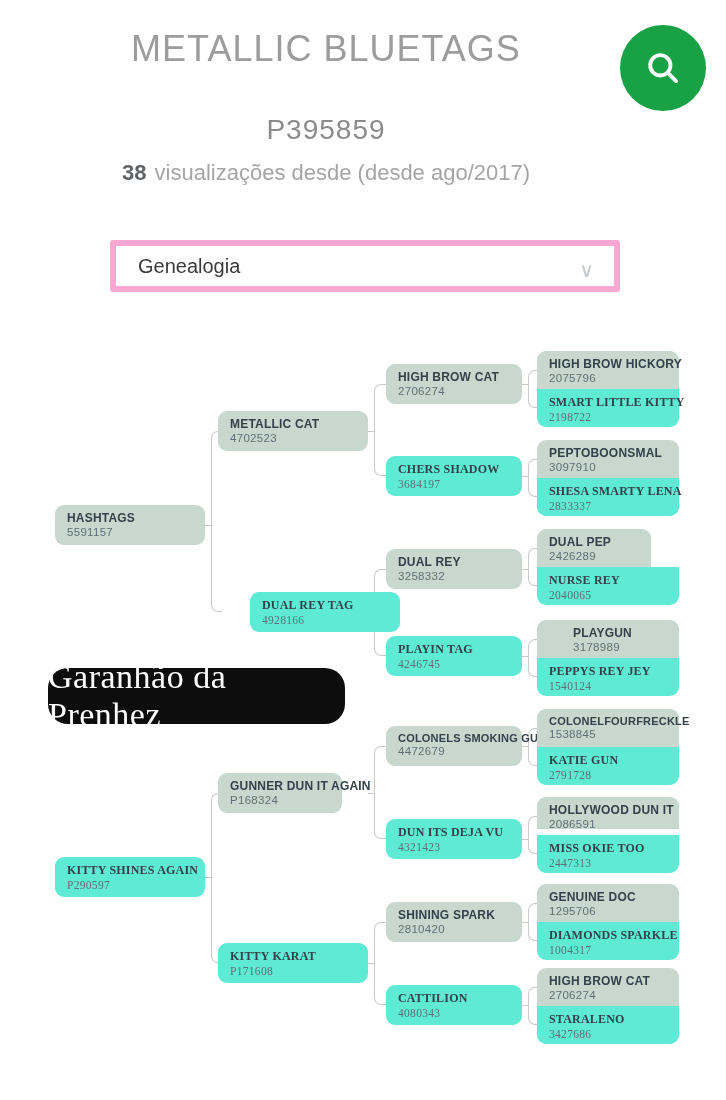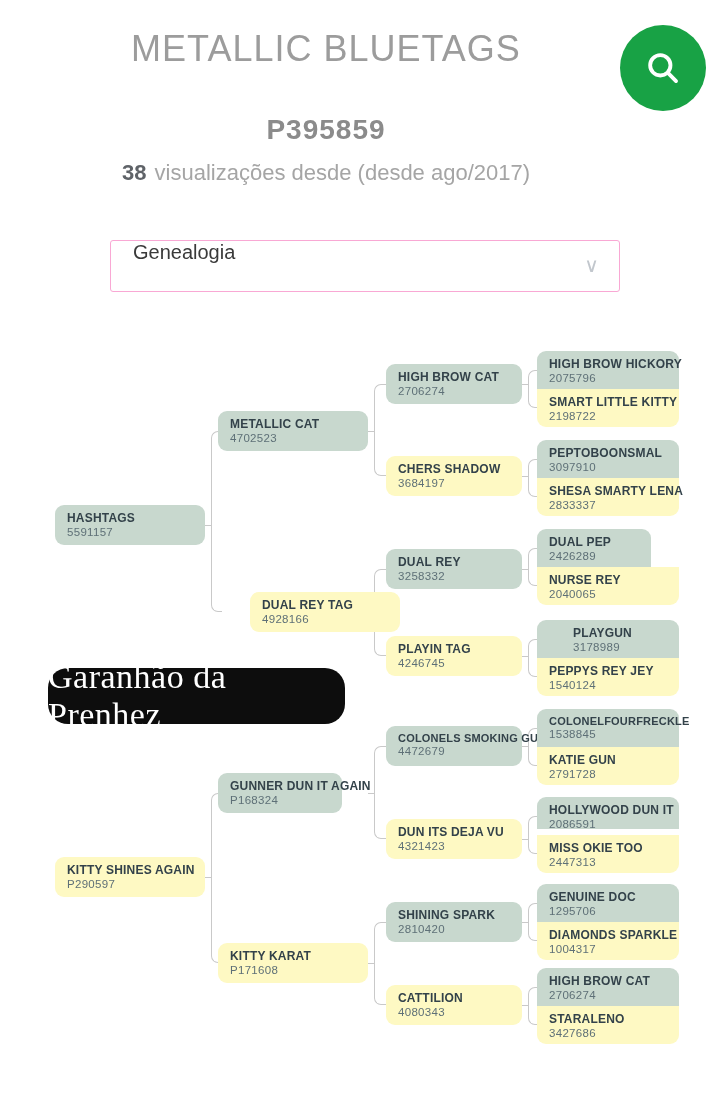--- a/index.html
+++ b/index.html
@@ -4,43 +4,43 @@
 <style>
   html,body{margin:0;padding:0;}
   body{
     width:726px;height:1100px;position:relative;overflow:hidden;
     background:#ffffff;font-family:"Liberation Sans",sans-serif;
     -webkit-font-smoothing:antialiased;
   }
   
   .header{position:absolute;left:40px;top:0;width:572px;text-align:center;}
   .title{margin-top:28px;font-size:36px;font-weight:300;color:#9c9c9c;letter-spacing:1px;}
-  .reg{margin-top:44px;font-size:28px;font-weight:700;color:#8b8b8b;letter-spacing:1px;}
+  .reg{margin-top:44px;font-size:28px;font-weight:400;color:#8b8b8b;letter-spacing:1px;}
   .views{margin-top:14px;font-size:22px;color:#a5a5a5;}
   .views .count{font-weight:700;color:#5f6368;margin-right:2px;}
   .search-btn{
     position:absolute;left:620px;top:25px;width:86px;height:86px;border-radius:50%;
     background:#18a245;border:none;display:flex;align-items:center;justify-content:center;
     cursor:pointer;padding:0;
   }
   
   .dropdown{
     position:absolute;left:110px;top:240px;width:510px;height:52px;box-sizing:border-box;
-    background:#fff;border:1px solid #f9a8d4;border-radius:3px;
-    display:flex;align-items:flex-start;cursor:pointer;
+    background:#fff;border:6px solid #f9a8d4;border-radius:3px;
+    display:flex;align-items:center;cursor:pointer;
   }
   .dropdown .dd-label{font-size:20px;color:#3a3a3a;padding-left:22px;}
   .dropdown .dd-chevron{position:absolute;right:20px;top:12px;font-size:20px;color:#c2c7cd;font-weight:400;}
   
   .node{
     position:absolute;box-sizing:border-box;border-radius:9px;
     padding:6px 4px 0 12px;cursor:pointer;
   }
   .sire{background:#c8d8ce;}
-  .dam{background:#fef9c3;}
+  .dam{background:#5eead4;font-family:Liberation Serif, serif;}
   .nname{font-size:12px;font-weight:700;color:#33424a;letter-spacing:.2px;white-space:nowrap;}
   .nreg{font-size:11.5px;color:#5e7077;margin-top:1px;letter-spacing:.3px;}
   .pair-top{border-radius:9px 9px 0 0;}
   .pair-bottom{border-radius:0 0 9px 9px;}
   
   .bracket{
     position:absolute;border:1.5px solid #c9c9c9;border-right:none;
     border-radius:7px 0 0 7px;box-sizing:border-box;
   }
   .stub{position:absolute;height:0;border-top:1.5px solid #c9c9c9;}

